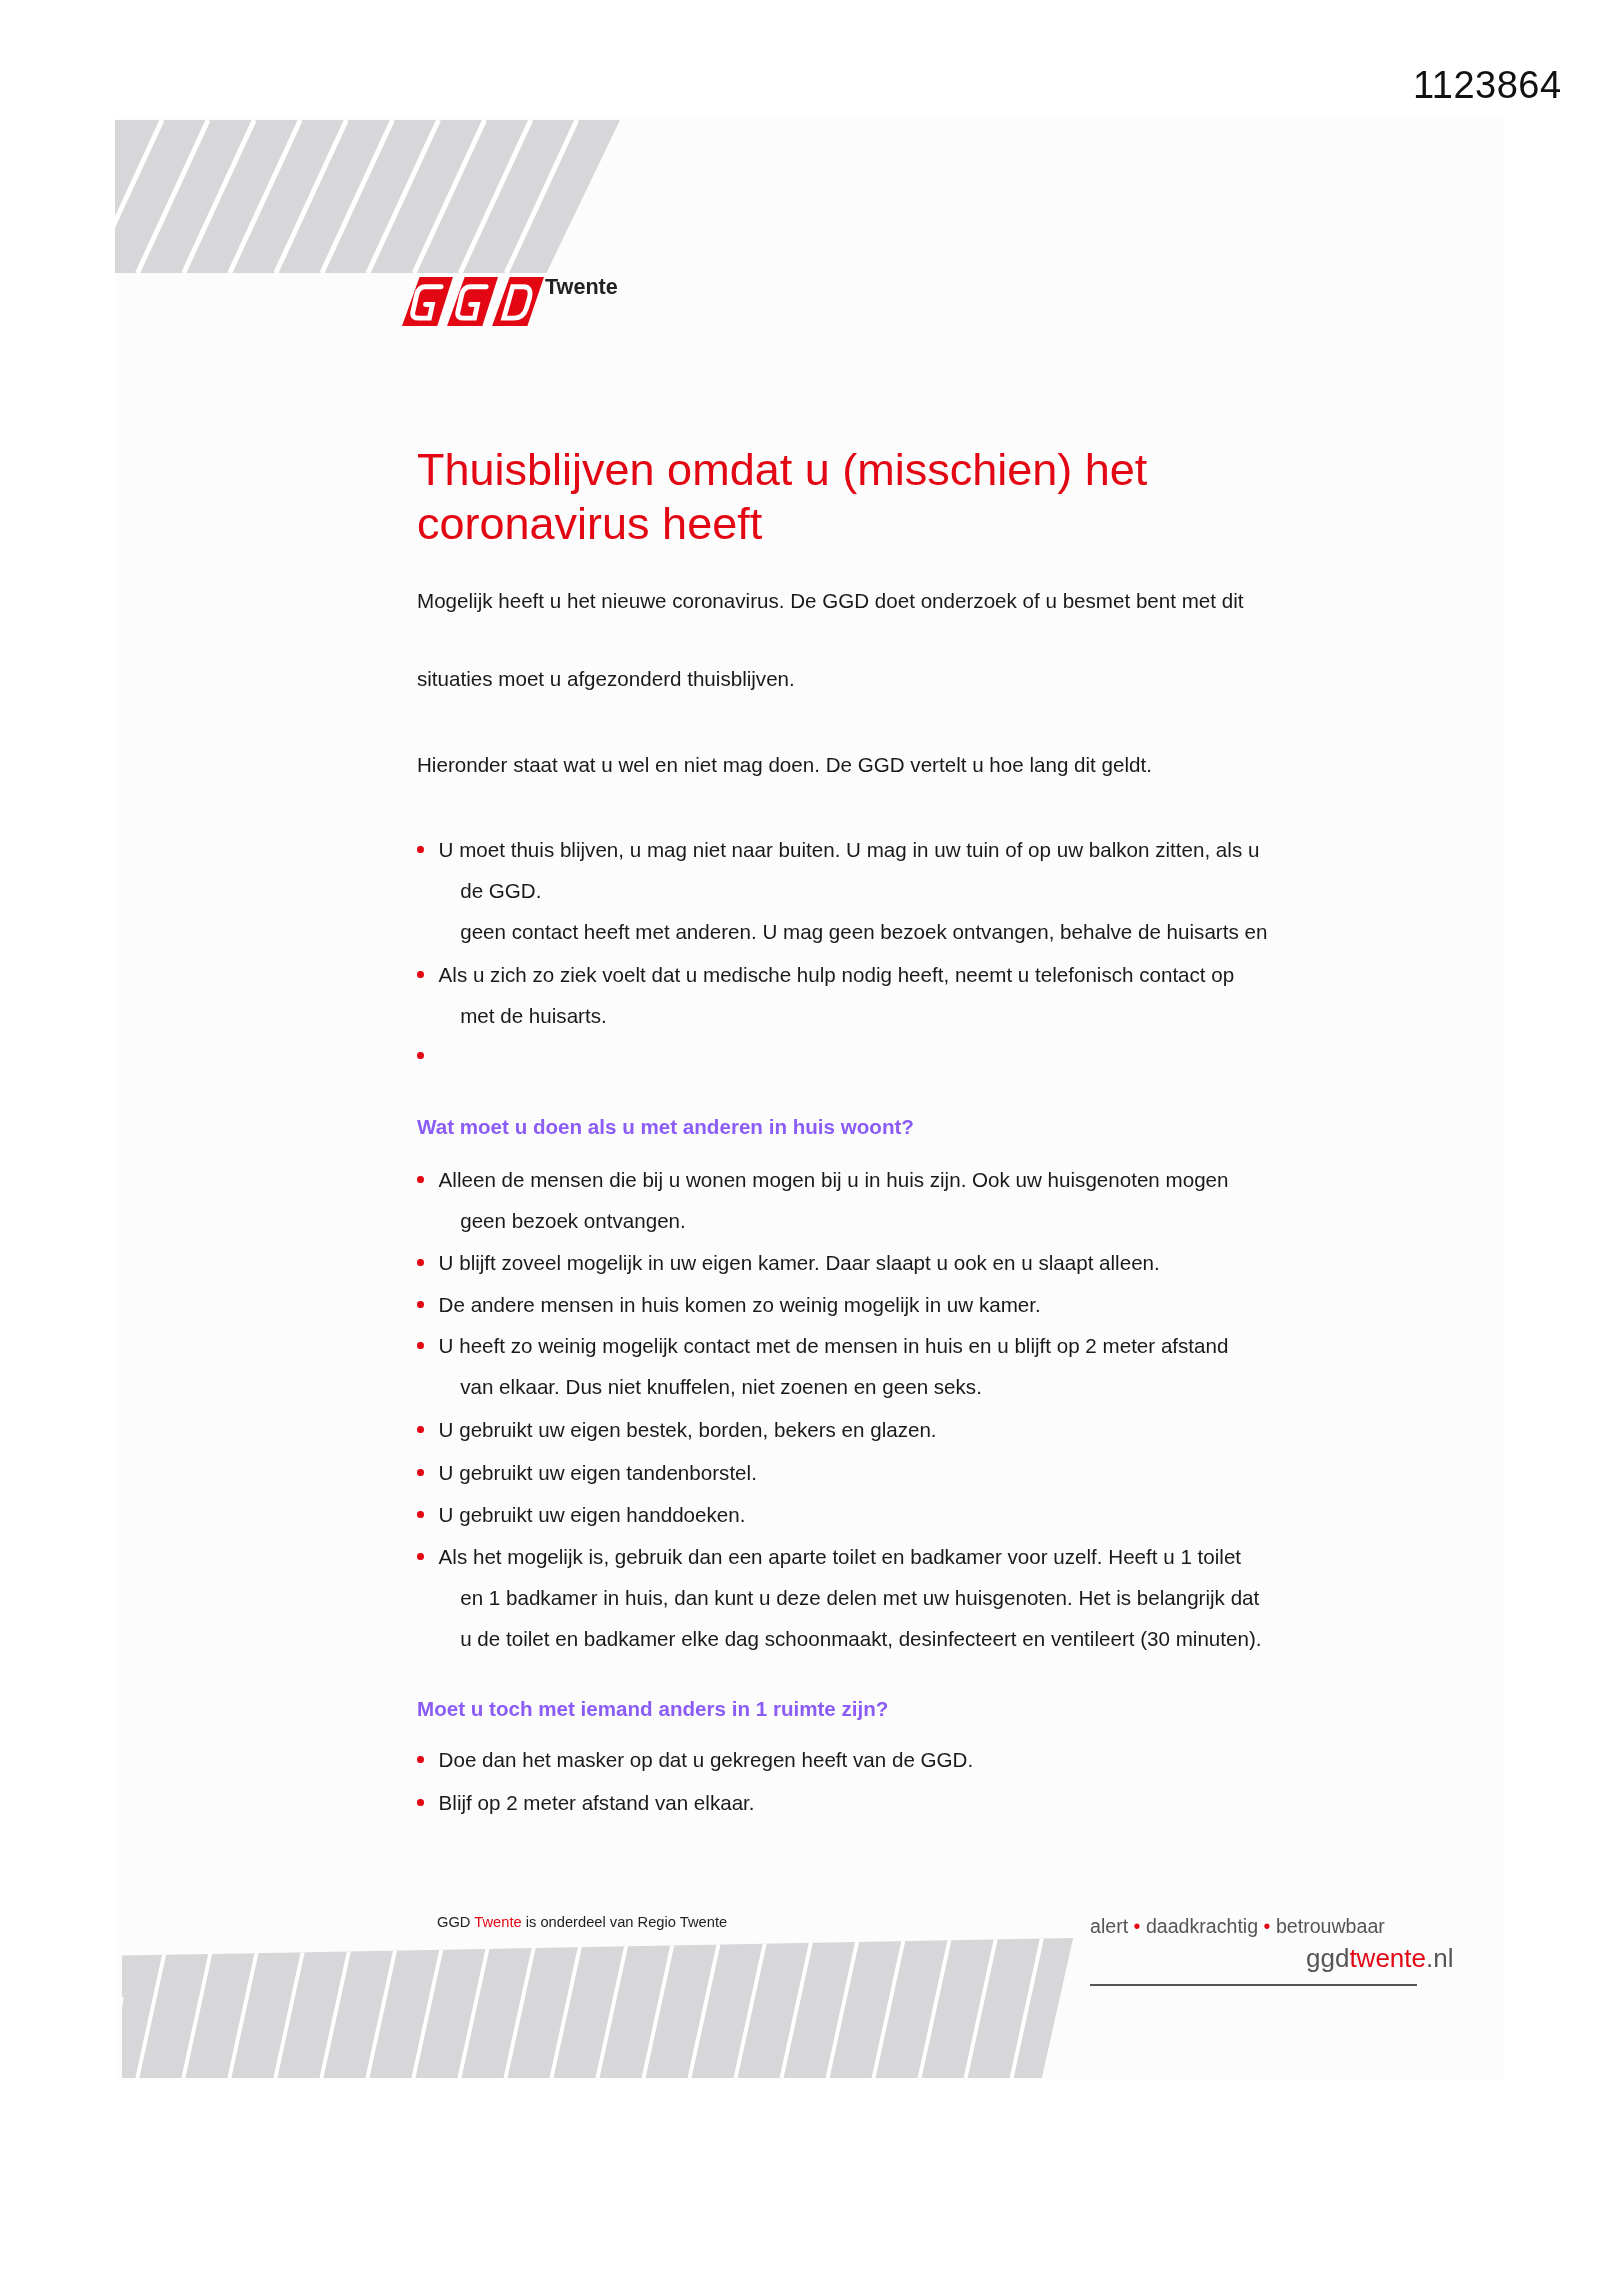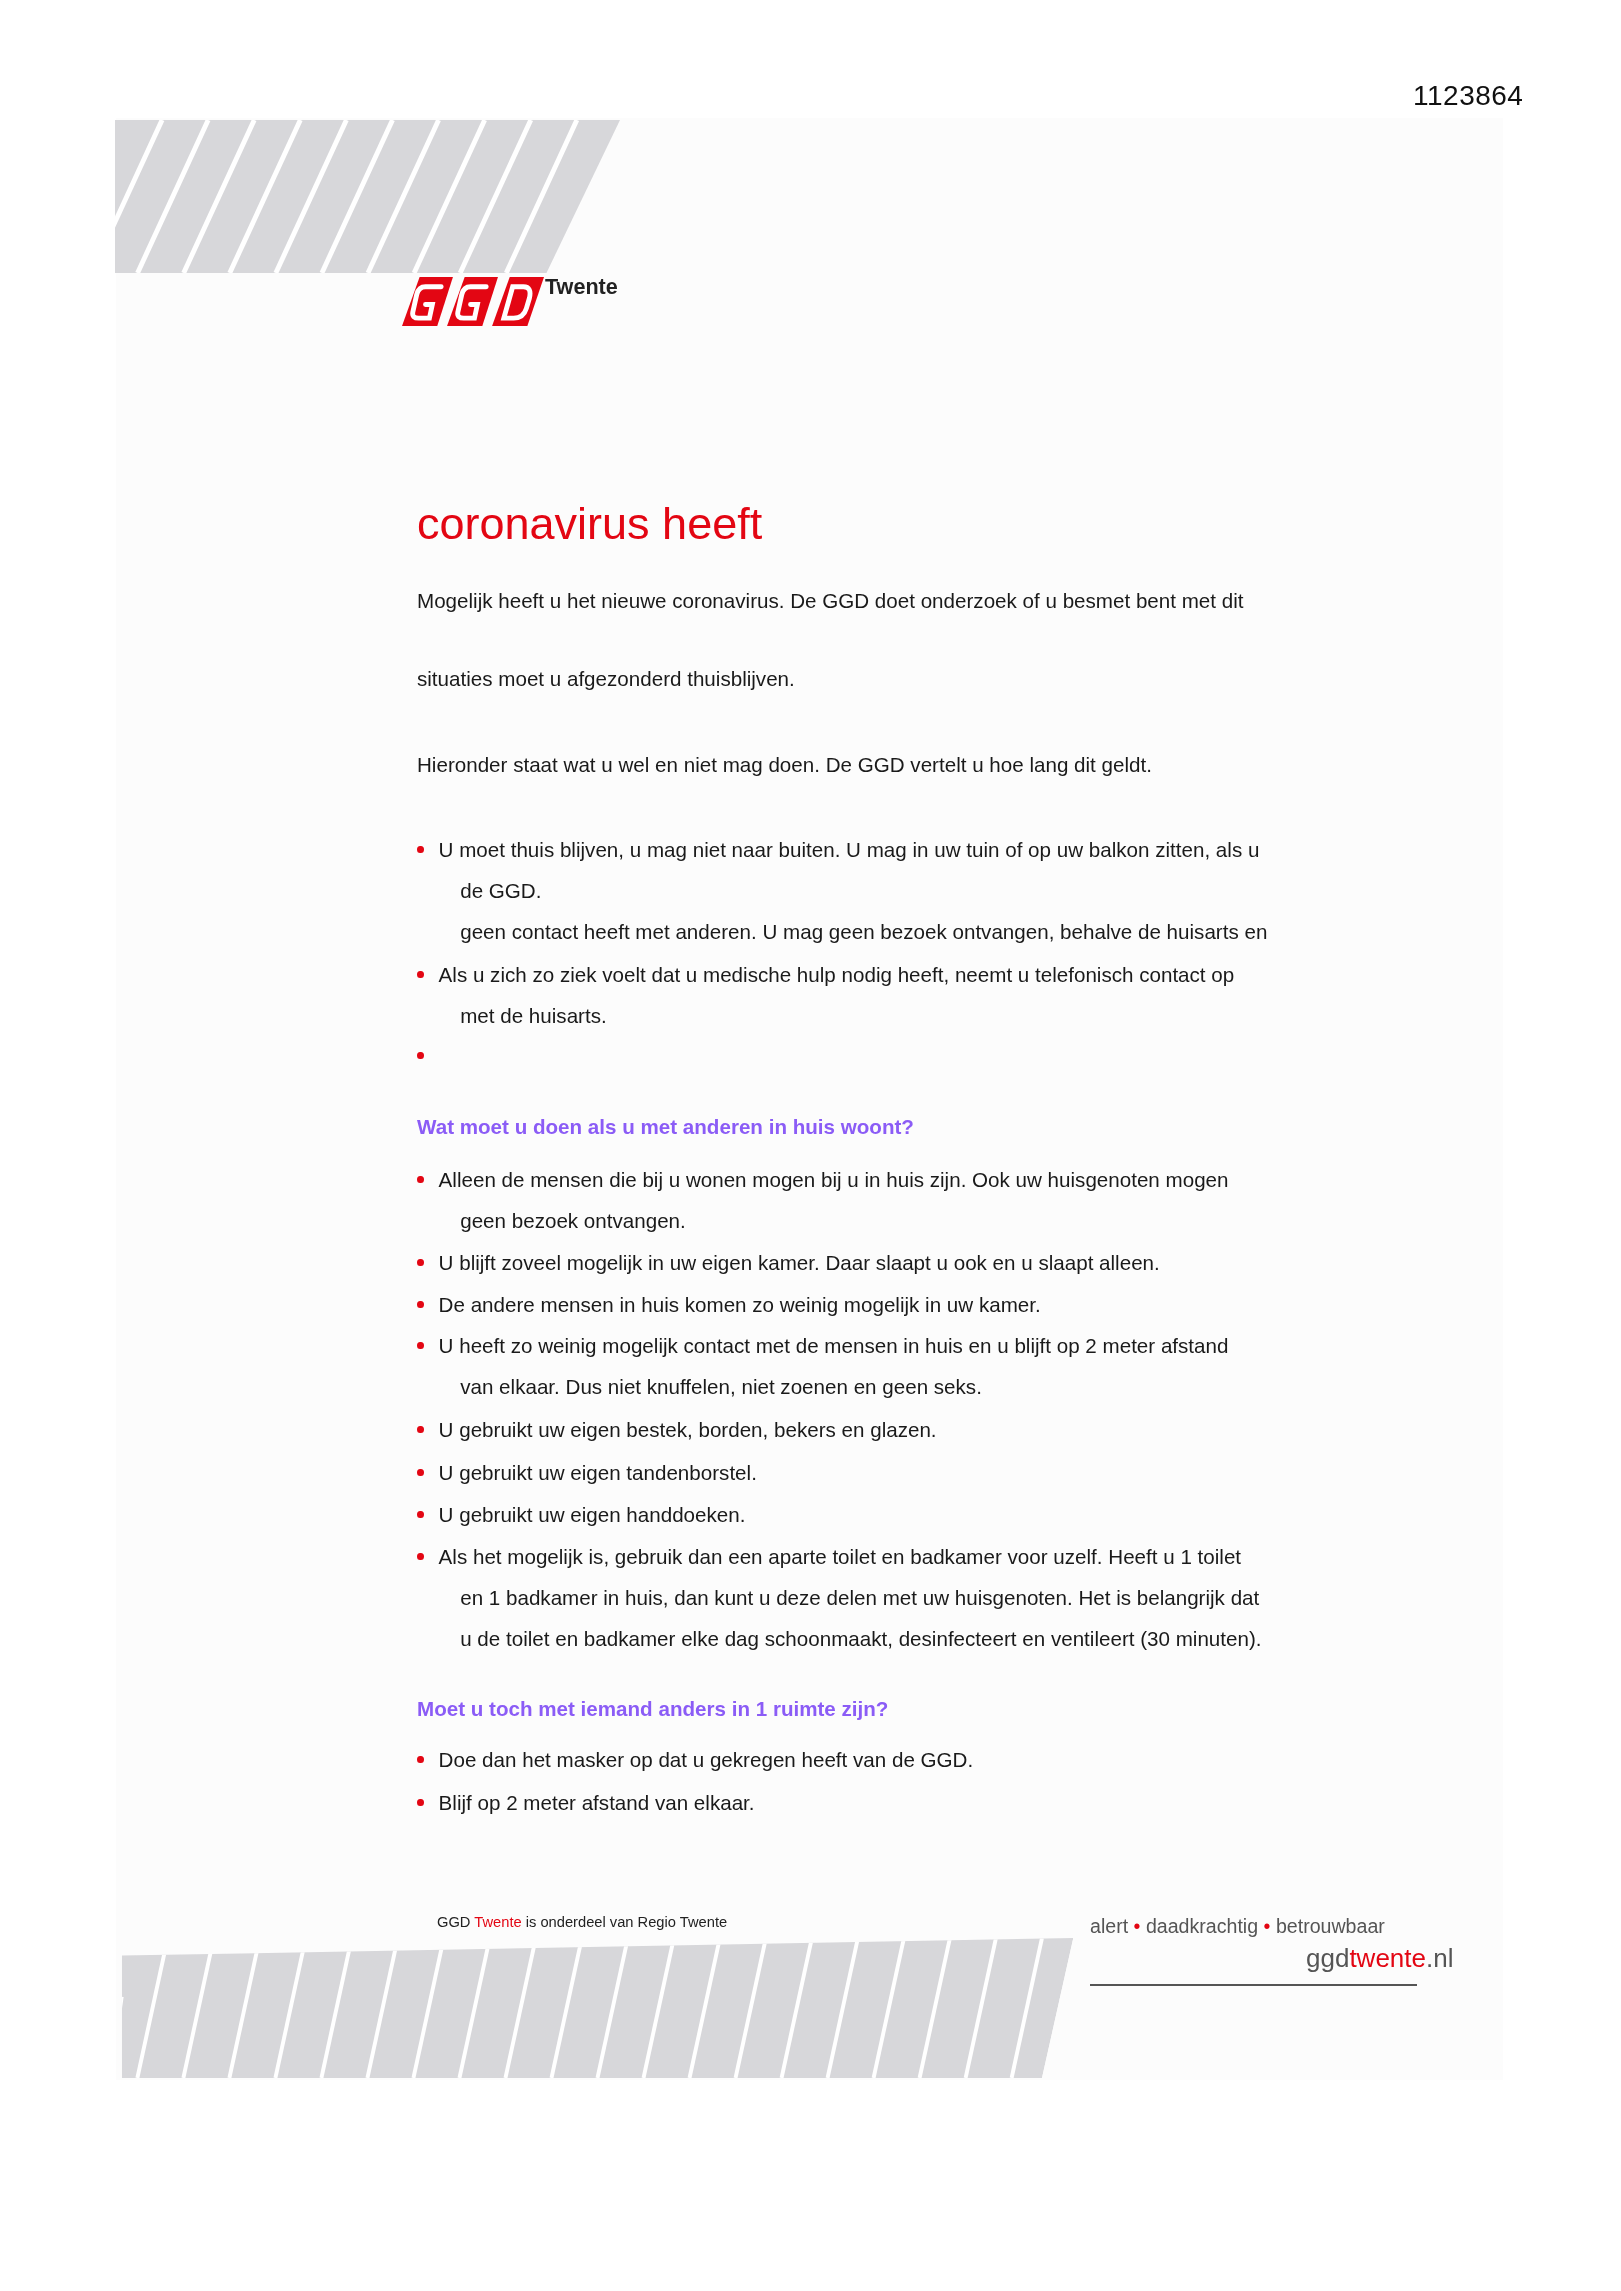--- a/index.html
+++ b/index.html
@@ -1,21 +1,21 @@
 <!DOCTYPE html>
 <html><head>
 <meta charset="utf-8">
 <style>
   html, body { margin: 0; padding: 0; }
   body {
     width: 1621px; height: 2292px; background: #ffffff; position: relative; overflow: hidden;
     font-family: "Liberation Sans", sans-serif; color: #111;
   }
   .panel { position: absolute; left: 116px; top: 118px; width: 1387px; height: 1962px; background: #fcfcfc; }
-  .docnum { position: absolute; left: 1413px; top: 80px; font-size: 28px; color: #111; letter-spacing: 0.5px; }
+  .docnum { position: absolute; left: 1413px; top: 64px; font-size: 38px; color: #111; letter-spacing: 0.5px; }
   .stripes { position: absolute; }
   .stripes svg { display: block; }
   .logo { position: absolute; left: 402px; top: 277px; width: 147px; height: 49px; }
   .logo-text { position: absolute; left: 545px; top: 274px; font-size: 21.6px; font-weight: bold; color: #222; }
   .title { position: absolute; left: 417px; top: 443px; width: 980px; font-size: 45px; line-height: 54px; color: #e30613; margin: 0; font-weight: normal; }
   .content { position: absolute; left: 417px; top: 0; width: 990px; font-size: 20.6px; color: #1a1a1a; }
   .p { position: absolute; left: 0; width: 990px; line-height: 39px; margin: 0; }
   .h2 { position: absolute; left: 0; font-size: 20.6px; font-weight: bold; color: #8b5cf6; margin: 0; line-height: 29px; }
   .li { position: absolute; left: 0; width: 990px; line-height: 41px; }
   .li .dot { position: absolute; left: 0; top: 16.7px; width: 6.9px; height: 7.8px; border-radius: 50%; background: #e30613; }
@@ -71,21 +71,21 @@
     <g fill="none" stroke="#ffffff" stroke-width="5" stroke-linecap="round">
       <path d="M40,10 L24,10 Q17,10 15,18 L11,36 Q10,42 17,42 L28,42 L31,28 L24,28"></path>
       <path d="M86,10 L70,10 Q63,10 61,18 L57,36 Q56,42 63,42 L74,42 L77,28 L70,28"></path>
       <path d="M113,10 L124,10 Q133,10 130,22 L127,32 Q124,42 114,42 L104,42 Z"></path>
     </g>
   </svg>
 </div>
 <div class="logo-text">Twente</div>
 
 <h1 class="title">
-  <br>
+  <span>Thuisblijven omdat u (misschien) het</span><br>
   <span>coronavirus heeft</span>
 </h1>
 
 <div class="content">
 
   <p class="p" style="top:581px;">
     <span>Mogelijk heeft u het nieuwe coronavirus. De GGD doet onderzoek of u besmet bent met dit</span><br>
     <br>
     <span>situaties moet u afgezonderd thuisblijven.</span>
   </p>

